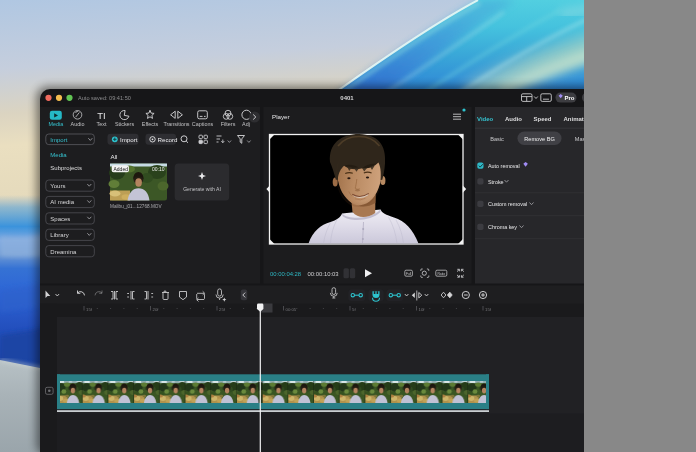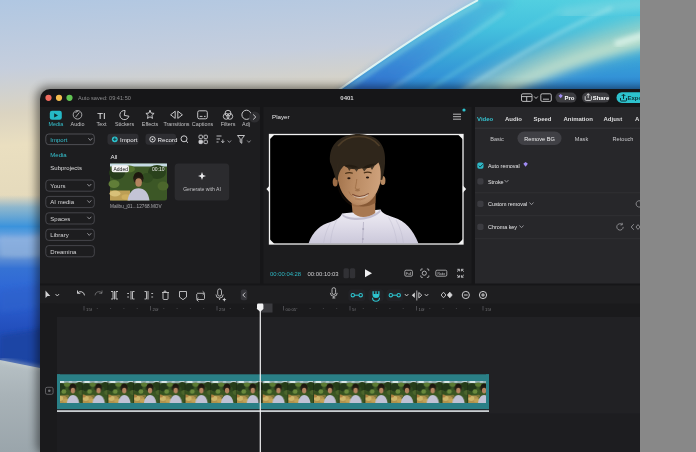--- a/index.html
+++ b/index.html
@@ -1,16 +1,16 @@
 <!DOCTYPE html>
 <html><head>
 <meta charset="utf-8">
 <style>
   html,body{margin:0;padding:0;background:#888;}
-  #stage{position:relative;width:640px;height:452px;overflow:hidden;font-family:"Liberation Sans",sans-serif;}
+  #stage{position:relative;width:584px;height:452px;overflow:hidden;font-family:"Liberation Sans",sans-serif;}
   svg text{font-family:"Liberation Sans",sans-serif;}
 </style>
 </head>
 <body>
 <div id="stage">
 <svg width="696" height="452" viewBox="0 0 696 452">
 <defs>
   <linearGradient id="sky" x1="0" y1="0" x2="0.1" y2="1">
     <stop offset="0" stop-color="#b0c7e2"></stop>
     <stop offset="0.15" stop-color="#c5cedd"></stop>

